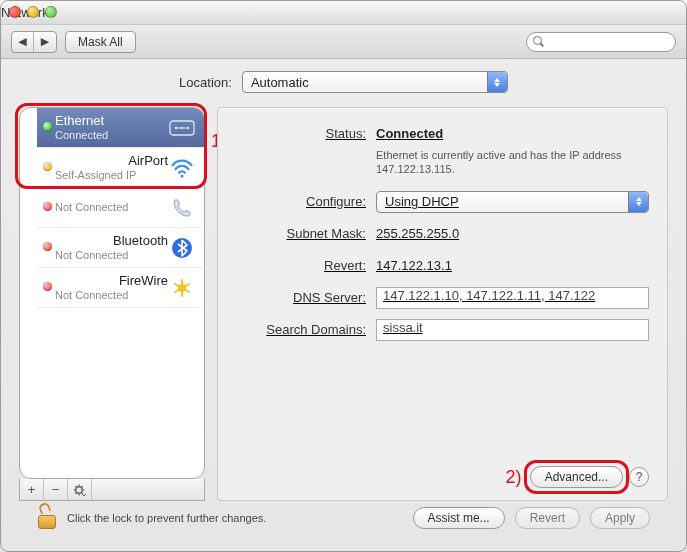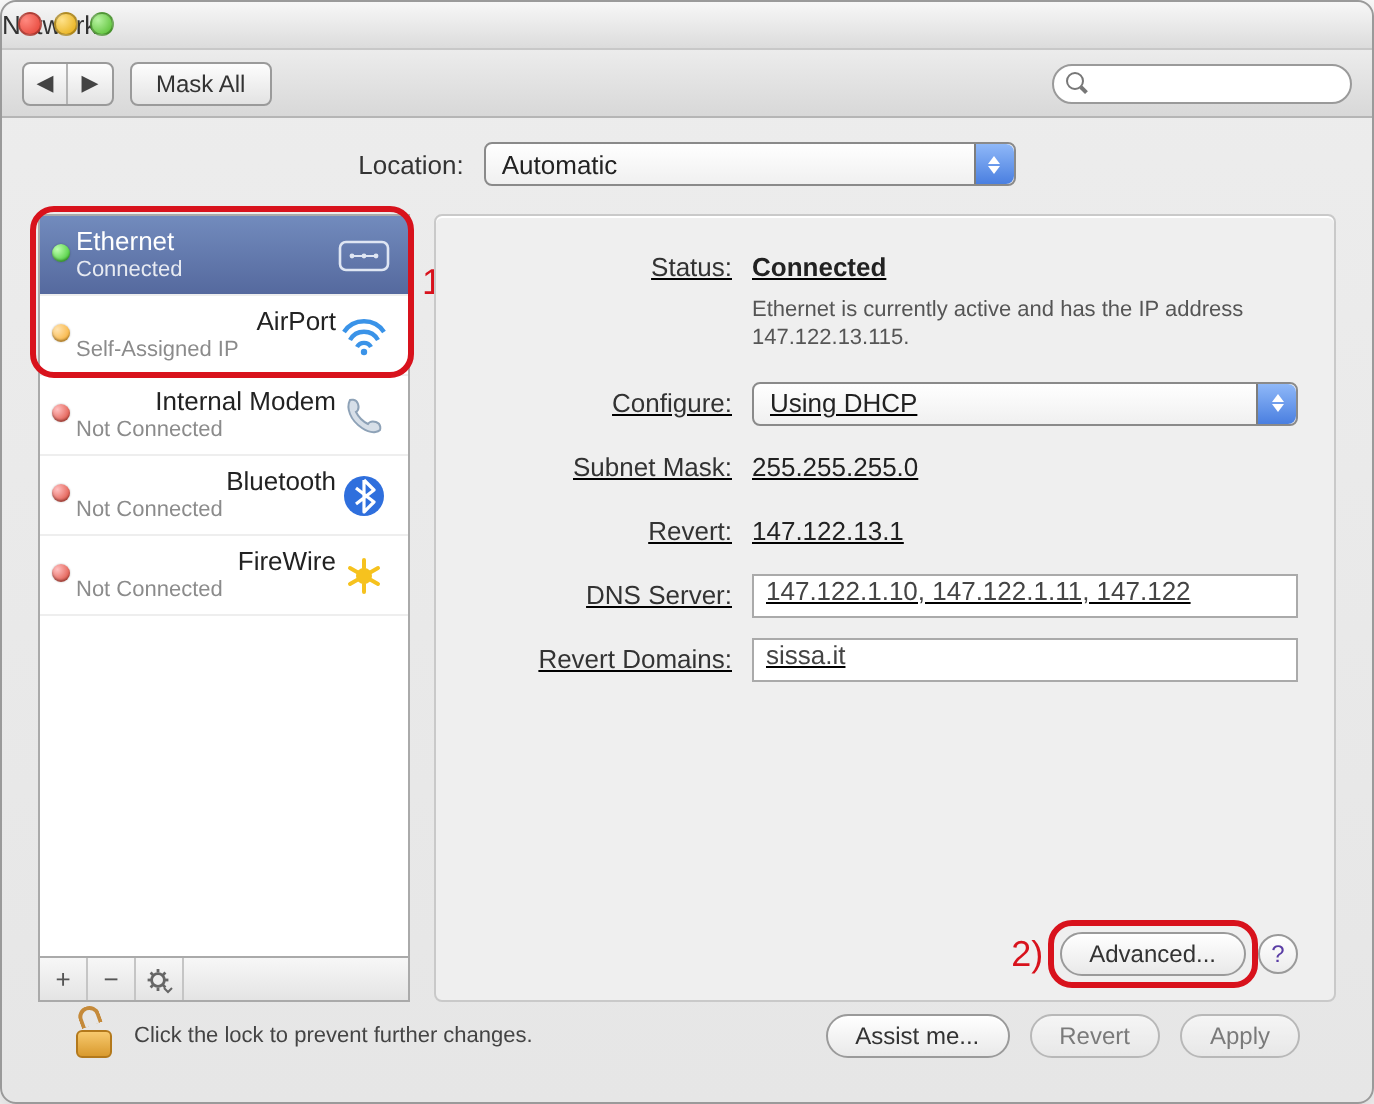--- a/index.html
+++ b/index.html
@@ -35,21 +35,21 @@
   .locrow .lbl { font-size:13px; color:#333;}
   .aqua-select { position:relative; height:22px; border:1px solid #8a8a8a; border-radius:4px; background:linear-gradient(#fff,#f0f0f0); display:flex; align-items:center; padding:0 26px 0 8px; font-size:13px; color:#222;}
   .aqua-select .endcap { position:absolute; right:0; top:0; bottom:0; width:20px; background:linear-gradient(#8fb8f8,#4a7fe0); border-left:1px solid #7d7d7d; border-top-right-radius:4px; border-bottom-right-radius:4px; display:flex; flex-direction:column; align-items:center; justify-content:center; gap:1px;}
   .tri-up { width:0;height:0;border-left:3px solid transparent;border-right:3px solid transparent;border-bottom:4px solid #fff;}
   .tri-down { width:0;height:0;border-left:3px solid transparent;border-right:3px solid transparent;border-top:4px solid #fff;}
 
   .main { flex:1; display:flex; gap:12px;}
 
   
   .sidewrap { width:186px; display:flex; flex-direction:column;}
-  .sidebar { flex:1; border:1px solid #aaa; background:#fff; border-radius:0; overflow:hidden;}
+  .sidebar { flex:1; border:1px solid #aaa; background:#fff; border-radius:12px; overflow:hidden;padding-left:17px;}
   .srow { position:relative; display:flex; align-items:center; height:40px; padding:0 8px 0 18px; border-bottom:1px solid #eee;}
   .srow.sel { background:linear-gradient(#728bbd,#55699e); color:#fff;}
   .srow .dot { position:absolute; left:6px; top:14px; width:9px; height:9px; border-radius:50%; box-shadow: inset 0 -1px 1px rgba(0,0,0,0.3), 0 0 1px rgba(0,0,0,0.3);}
   .dot.green { background:radial-gradient(circle at 30% 30%,#bfffb0,#2cbf1e);}
   .dot.orange { background:radial-gradient(circle at 30% 30%,#ffe3b0,#f6a61e);}
   .dot.red { background:radial-gradient(circle at 30% 30%,#ffc0c0,#d93c2c);}
   .srow .txt { flex:1; display:flex; flex-direction:column; line-height:1.1;}
   .srow .name { font-size:13px; }
   .srow .sub { font-size:11px; opacity:0.85;}
   .srow:not(.sel) .name { color:#222;text-align:right;}
@@ -161,21 +161,20 @@
                   <path d="M6 12 A8 8 0 0 1 20 12" fill="none" stroke="#3a93e8" stroke-width="2.2"></path>
                   <path d="M9.5 15.5 A4 4 0 0 1 16.5 15.5" fill="none" stroke="#3a93e8" stroke-width="2.2"></path>
                   <circle cx="13" cy="18" r="1.6" fill="#3a93e8"></circle>
                 </svg>
             </span>
           </div>
 
           <div class="srow">
             <span class="dot red"></span>
             <div class="txt">
-              <span class="name">Internal Modem</span>
               <span class="sub">Not Connected</span>
             </div>
             <span class="ico">
               <svg width="24" height="24" viewBox="0 0 24 24">
                   <path d="M5 4 C5 4 8 3 9 6 C10 9 8 10 8 10 C8 10 10 14 14 16 C14 16 15 14 18 15 C21 16 20 19 20 19 C20 19 17 22 11 18 C5 14 3 8 5 4 Z" fill="#d7dfe8" stroke="#8ea2b7" stroke-width="1"></path>
                 </svg>
             </span>
           </div>
 
           <div class="srow">
@@ -259,21 +258,21 @@
           <span class="dlbl">Revert:</span>
           <span class="dval">147.122.13.1</span>
         </div>
         <div class="drow">
           <span class="dlbl">DNS Server:</span>
           <div class="txtfield">
               <span>147.122.1.10, 147.122.1.11, 147.122</span>
             </div>
         </div>
         <div class="drow">
-          <span class="dlbl">Revert Domains:</span>
+          <span class="dlbl">Search Domains:</span>
           <div class="txtfield">
               <span>sissa.it</span>
             </div>
         </div>
 
         <div class="advrow">
           <span class="annot-label" style="position:static; margin-right:8px;">2)</span>
           <span style="position:relative; display:inline-block;">
             <span class="annot1" style="left:-6px; top:-6px; right:-6px; bottom:-6px; width:auto; height:auto;"></span>
             <span class="aqua-btn">Advanced...</span>

